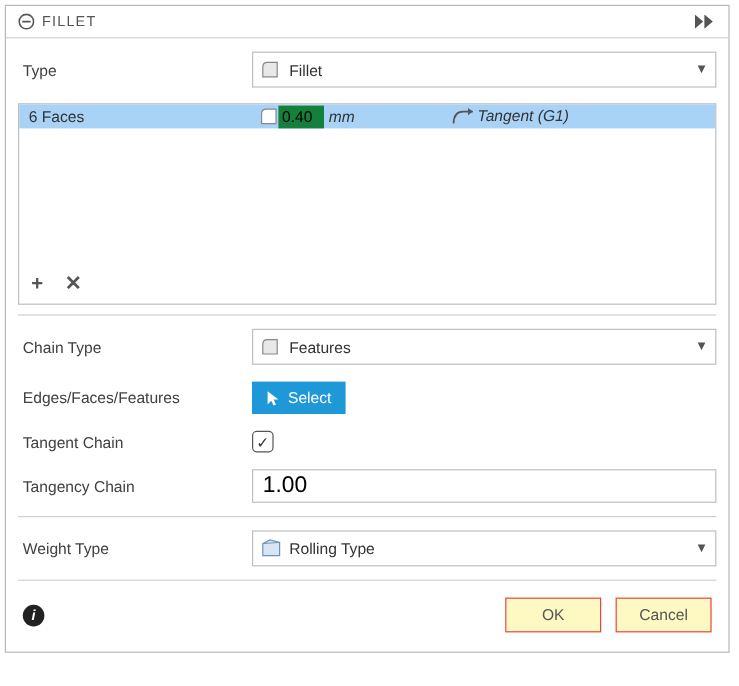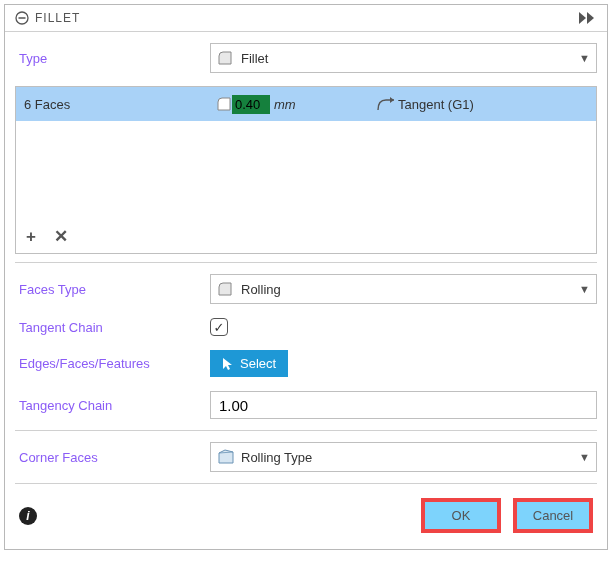--- a/index.html
+++ b/index.html
@@ -43,21 +43,21 @@
   padding: 4px 10px 10px 10px;
 }
 .row {
   display: flex;
   align-items: center;
   padding: 7px 0;
 }
 .lbl {
   width: 195px;
   padding-left: 4px;
-  color: #8b5cf6;
+  color: #404040;
 }
 .field {
   flex: 1;
 }
 .dropdown {
   height: 30px;
   border: 1px solid #bfbfbf;
   width: 100%;
   display: flex;
   align-items: center;
@@ -80,21 +80,21 @@
   border: 1px solid #bfbfbf;
   width: 100%;
   height: 168px;
   margin: 6px 0 8px 0;
   display: flex;
   flex-direction: column;
 }
 .listrow {
   display: flex;
   align-items: center;
-  height: 34px;
+  height: 20px;
   background: #a9d2f7;
 }
 .listrow .faces {
   width: 200px;
   padding-left: 8px;
 }
 .listrow .radcell {
   display: flex;
   align-items: center;
   width: 160px;
@@ -107,21 +107,22 @@
   font-size: 13px;
   font-family: inherit;
   text-align: left;
 }
 .listrow .unit {
   margin-left: 4px;
   font-style: italic;
 }
 .listrow .tang {
   display: flex;
-  align-items: flex-end;
+  align-items: flex-start;
+  font-style: italic;
 }
 .lb-spacer { flex: 1; }
 .lb-footer {
   display: flex;
   align-items: center;
   gap: 12px;
   padding: 6px 6px;
 }
 .lb-footer .add, .lb-footer .del {
   font-size: 17px;
@@ -152,21 +153,21 @@
   display: flex;
   align-items: center;
   justify-content: center;
   font-size: 13px;
 }
 .textinput {
   height: 28px;
   width: 100%;
   border: 1px solid #bfbfbf;
   padding: 0 8px;
-  font-size: 15px;
+  font-size: 19px;
   font-family: inherit;
 }
 .btnrow {
   display: flex;
   align-items: center;
   padding: 10px 4px 6px 4px;
   gap: 12px;
 }
 .btnrow .info {
   width: 18px; height: 18px;
@@ -175,22 +176,22 @@
   color: #fff;
   display: flex;
   align-items: center;
   justify-content: center;
   font-size: 12px;
   font-style: italic;
   font-weight: bold;
 }
 .btnrow .spacer { flex: 1; }
 .btn {
-  border: 4px solid #ef4444;
-  background: #7dd3fc;
+  border: 1px solid #ef4444;
+  background: #fef9c3;
   color: #555;
   padding: 6px 0;
   width: 80px;
   text-align: center;
   cursor: pointer;
 }
 svg { display: block; }
 </style>
 </head>
 <body>
@@ -255,66 +256,66 @@
       <div class="lb-spacer"></div>
       <div class="lb-footer">
         <span class="add">+</span>
         <span class="del">✕</span>
       </div>
     </div>
 
     <hr class="sep">
 
     <div class="row">
-      <div class="lbl">Faces Type</div>
+      <div class="lbl">Chain Type</div>
       <div class="field">
         <div class="dropdown">
           <span class="dicon">
             <svg width="16" height="16">
                 <path d="M2 14 L2 6 Q2 2 6 2 L14 2 L14 14 Z" fill="#e8e8e8" stroke="#888" stroke-width="1"></path>
               </svg>
           </span>
-          <span>Rolling</span>
+          <span>Features</span>
           <span class="caret">▼</span>
         </div>
-      </div>
-    </div>
-
-    <div class="row">
-      <div class="lbl">Tangent Chain</div>
-      <div class="field">
-        <div class="chk">✓</div>
       </div>
     </div>
 
     <div class="row">
       <div class="lbl">Edges/Faces/Features</div>
       <div class="field">
         <div class="selectbtn">
           <span>
             <svg width="12" height="14">
                 <polygon points="1,1 1,12 4,9 6,13 8,12 6,8 10,8" fill="#fff"></polygon>
               </svg>
           </span>
           <span>Select</span>
         </div>
       </div>
     </div>
 
     <div class="row">
+      <div class="lbl">Tangent Chain</div>
+      <div class="field">
+        <div class="chk">✓</div>
+      </div>
+    </div>
+
+    <div class="row">
       <div class="lbl">Tangency Chain</div>
       <div class="field">
         <input class="textinput" value="1.00" style="">
       </div>
     </div>
 
     <hr class="sep">
 
     <div class="row">
-      <div class="lbl">Corner Faces</div>
+      <div class="lbl">Weight Type</div>
       <div class="field">
         <div class="dropdown">
           <span class="dicon">
             <svg width="18" height="16">
               <path d="M2 14 L2 4 L8 1 L16 3 L16 14 Z" fill="#d7e6f2" stroke="#6a93b5" stroke-width="1"></path>
               <line x1="2" y1="4" x2="16" y2="3" stroke="#6a93b5" stroke-width="0.8"></line>
             </svg>
           </span>
           <span>Rolling Type</span>
           <span class="caret">▼</span>

